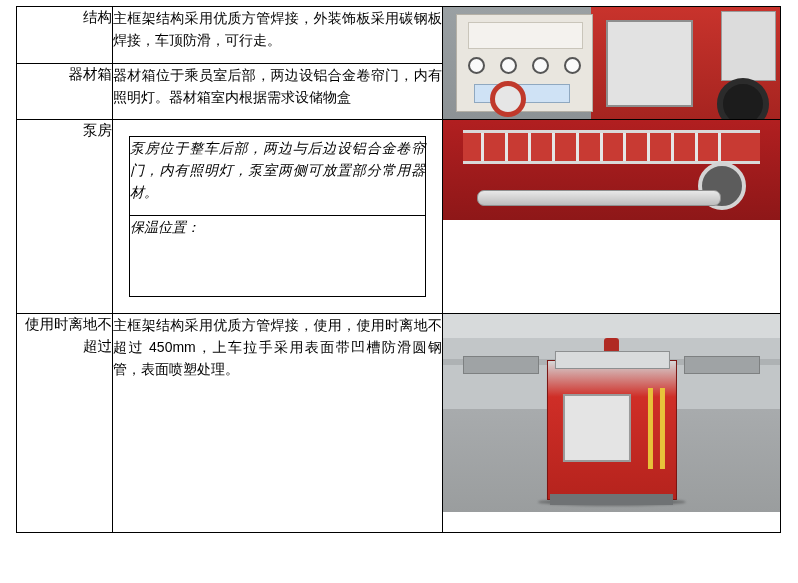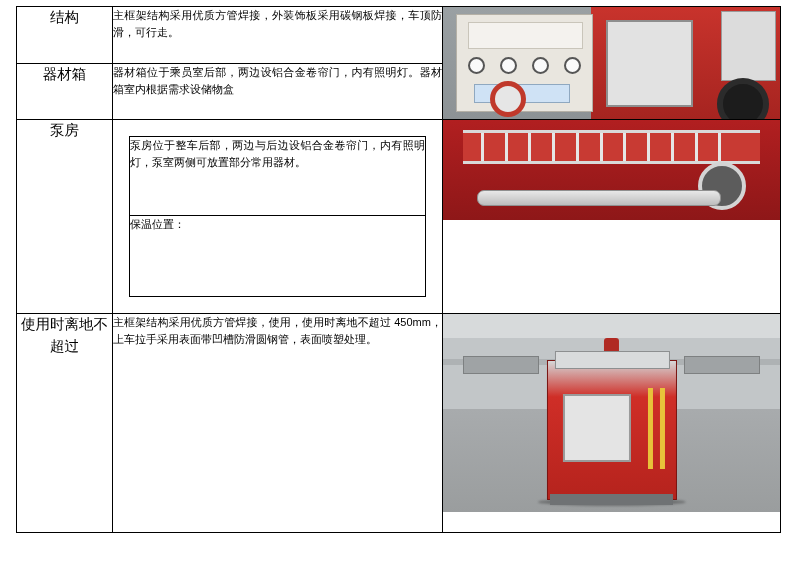--- a/index.html
+++ b/index.html
@@ -37,29 +37,29 @@
   table.spec td {
     border: 1px solid #000000;
     vertical-align: top;
     padding: 0;
   }
   .col-label { width: 96px; }
   .col-desc  { width: 330px; }
   .col-img   { width: 338px; }
 
   .label-cell {
-    text-align: center;
+    text-align: right;
     vertical-align: middle;
     font-size: 14.5px;
     font-family: "Liberation Sans", "DejaVu Sans", sans-serif;
     line-height: 1.5;
     padding: 4px 2px;
   }
   .desc-cell {
-    font-size: 11px;
+    font-size: 14px;
     line-height: 1.58;
     padding: 5px 8px 6px 8px;
     font-family: "Liberation Sans", "DejaVu Sans", sans-serif;
     text-align: justify;
     margin-left: 20px;
   }
   .img-cell {
     padding: 4px;
     vertical-align: middle;
     text-align: center;
@@ -257,21 +257,21 @@
         </td>
       </tr>
 
       <tr>
         <td class="label-cell">器材箱</td>
         <td class="desc-cell">器材箱位于乘员室后部，两边设铝合金卷帘门，内有照明灯。器材箱室内根据需求设储物盒</td>
       </tr>
 
       <tr>
         <td class="label-cell">泵房</td>
-        <td style="padding:16px;">
+        <td style="padding:16px;font-style:italic;">
           <table class="inner-table">
             <tbody>
               <tr>
                 <td class="desc-cell split-top" style="height:78px;">泵房位于整车后部，两边与后边设铝合金卷帘门，内有照明灯，泵室两侧可放置部分常用器材。</td>
               </tr>
               <tr>
                 <td class="desc-cell" style="height:80px;">保温位置：</td>
               </tr>
             </tbody>
           </table>

